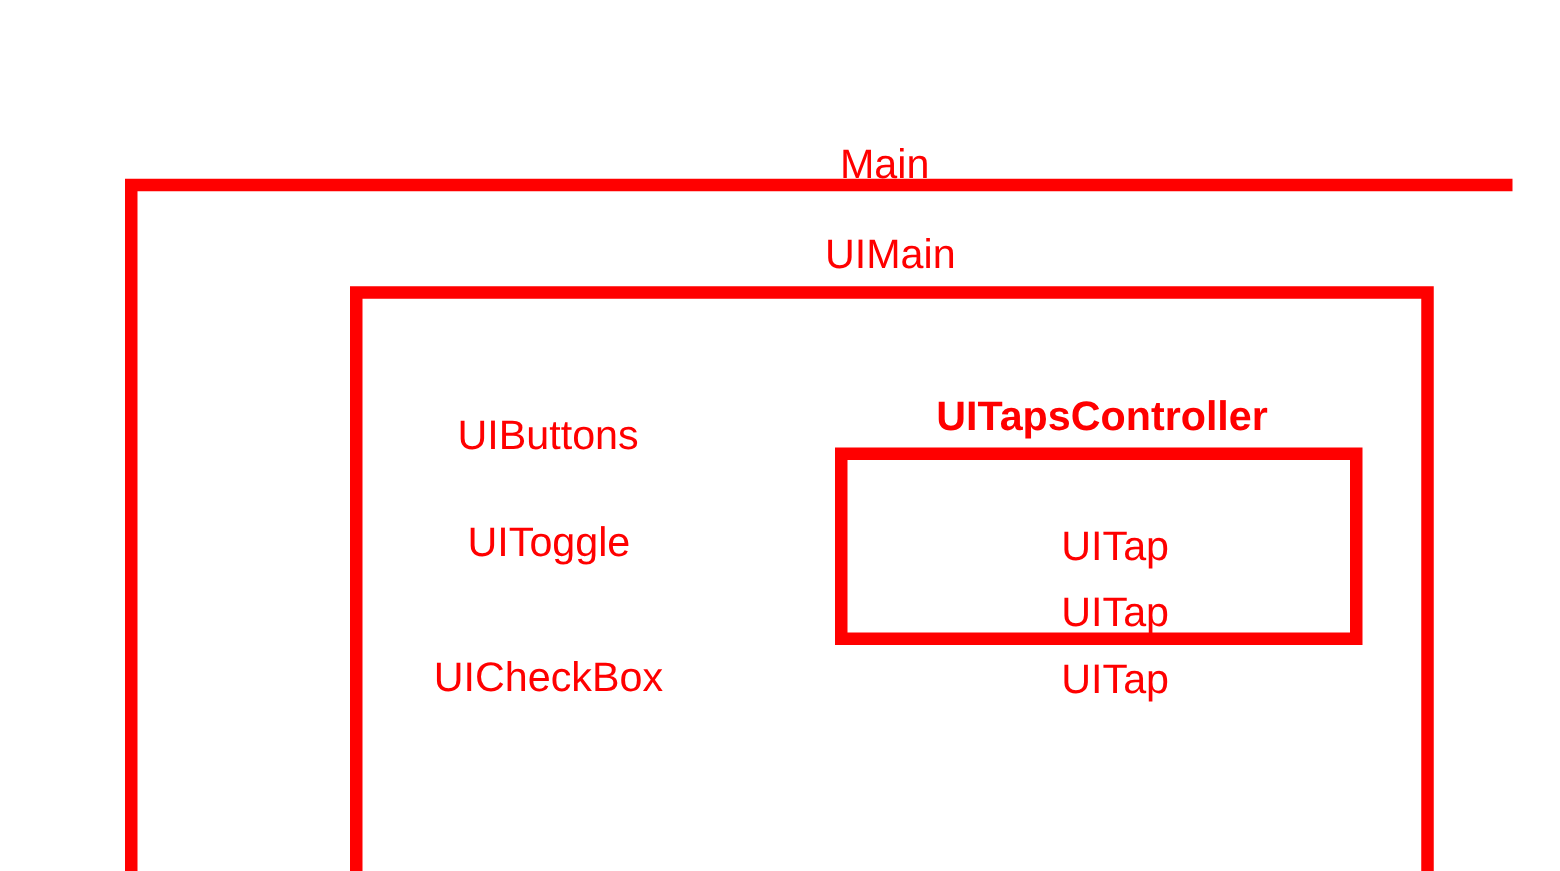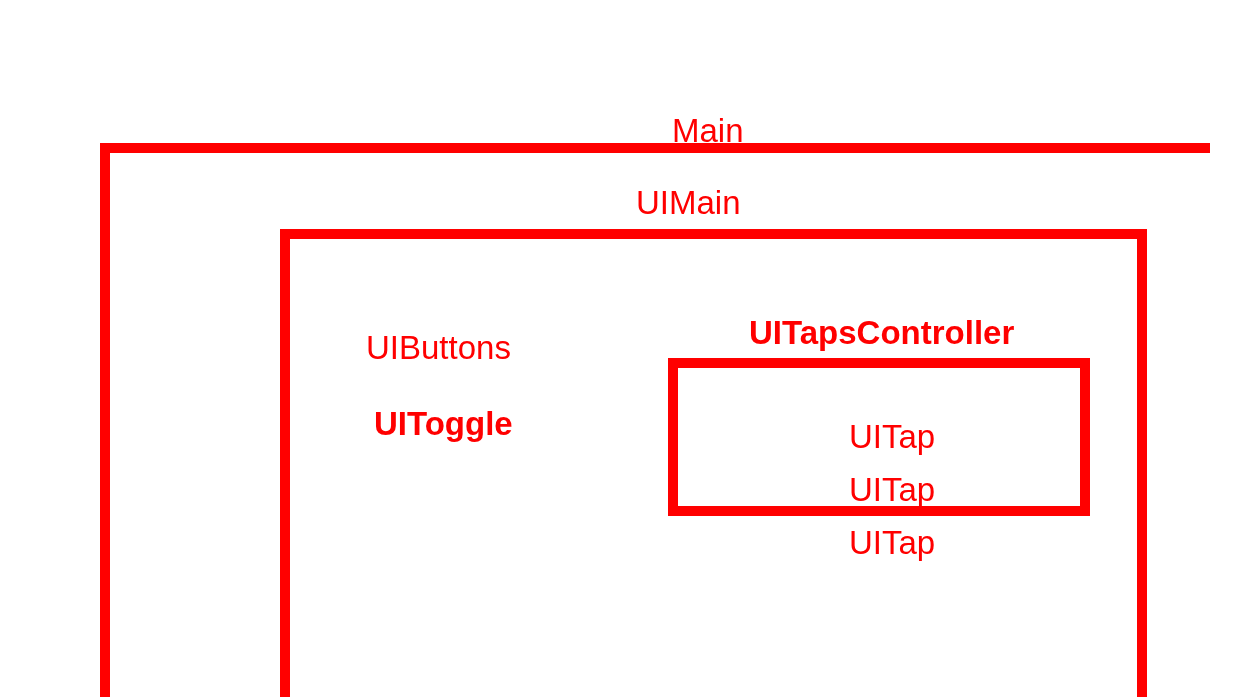--- a/index.html
+++ b/index.html
@@ -22,23 +22,23 @@
   .middle-box { left: 158px; top: 64px;  width: 867px;  height: 481px; }
   .inner-box  { left: 366px; top: 107px; width: 422px;  height: 158px; }
   .label {
     position: absolute;
     color: var(--accent);
     font-size: 33px;
     line-height: 1;
     white-space: nowrap;
   }
   .main-label            { left: 582px; top: 24px; }
-  .uimain-label          { left: 500px; top: 7px;  }
+  .uimain-label          { left: 524px; top: 7px;  }
   .uibuttons-label       { left: 50px;  top: 66px; }
-  .uitoggle-label        { left: 58px;  top: 142px; font-weight: bold; }
+  .uitoggle-label        { left: 58px;  top: 152px; }
   .uicheckbox-label      { left: 31px;  top: 260px; }
   .uitapscontroller-label{ left: 433px; top: 51px; font-weight: bold; }
   .uitap-label-1         { left: 145px; top: 26px; }
   .uitap-label-2         { left: 145px; top: 79px; }
   .uitap-label-3         { left: 145px; top: 132px; }
 </style>
 </head>
 <body>
 
 <div class="canvas">
@@ -48,20 +48,21 @@
   <div class="box outer-box">
 
     <div class="label uimain-label">UIMain</div>
 
     <div class="box middle-box">
 
       <div class="label uibuttons-label">UIButtons</div>
 
       <div class="label uitoggle-label">UIToggle</div>
 
+      <div class="label uicheckbox-label">UICheckBox</div>
 
       <div class="label uitapscontroller-label">UITapsController</div>
 
       <div class="box inner-box">
 
         <div class="label uitap-label-1">UITap</div>
 
         <div class="label uitap-label-2">UITap</div>
 
         <div class="label uitap-label-3">UITap</div>

